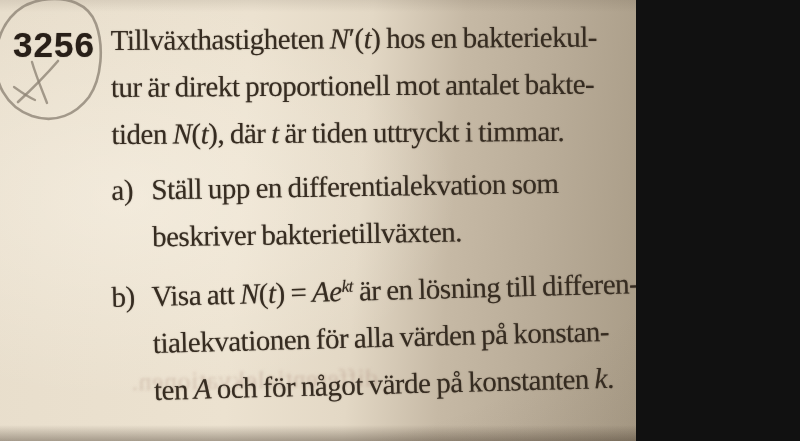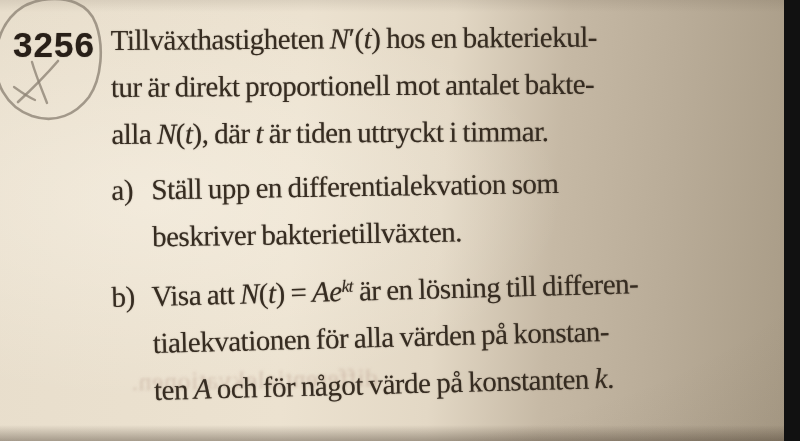--- a/index.html
+++ b/index.html
@@ -1,18 +1,18 @@
 <!DOCTYPE html>
 <html lang="sv"><head>
 <meta charset="utf-8">
 <style>
   html, body { margin: 0; padding: 0; background: #111; }
   .page {
     position: relative;
-    width: 784px;
+    width: 636px;
     height: 441px;
     overflow: hidden;
     font-family: "Liberation Serif", "DejaVu Serif", serif;
     
     background:
       linear-gradient(to top, rgba(56,44,32,0.38), rgba(56,44,32,0) 16px),
       linear-gradient(to bottom, rgba(70,58,44,0.10), rgba(70,58,44,0) 12px),
       radial-gradient(130% 110% at 30% 35%, rgba(0,0,0,0) 62%, rgba(56,44,32,0.12) 100%),
       radial-gradient(80% 70% at 20% 45%, rgba(255,250,240,0.40), rgba(255,250,240,0) 65%),
       linear-gradient(94deg, #e8decc 0%, #ece2d0 38%, #e3d8c5 56%, #c6b9a5 70%, #b9ac98 84%, #a99c87 100%);
@@ -79,21 +79,21 @@
       <path stroke-width="2.4" d="M 44,68 C 48,82 54,96 59,109"></path>
       <path stroke-width="2.2" d="M 26,93 C 33,98 40,103 47,106"></path>
     </g>
   </svg>
 
   <div class="problem-number">3256</div>
 
   <div class="textcol intro ink">
     <div><span>Tillväxthastigheten </span><span style="font-style: italic;">N</span><span>′(</span><span style="font-style: italic;">t</span><span>) hos en bakteriekul-</span></div>
     <div><span>tur är direkt proportionell mot antalet bakte-</span></div>
-    <div><span>alla </span><span style="font-style: italic;">N</span><span>(</span><span style="font-style: italic;">t</span><span>), där </span><span style="font-style: italic;">t</span><span> är tiden uttryckt i timmar.</span></div>
+    <div><span>tiden </span><span style="font-style: italic;">N</span><span>(</span><span style="font-style: italic;">t</span><span>), där </span><span style="font-style: italic;">t</span><span> är tiden uttryckt i timmar.</span></div>
   </div>
 
   <div class="textcol part-a ink part">
     <div class="part-label">a)</div>
     <div class="part-lines">
       <div><span>Ställ upp en differentialekvation som</span></div>
       <div><span>beskriver bakterietillväxten.</span></div>
     </div>
   </div>
 

